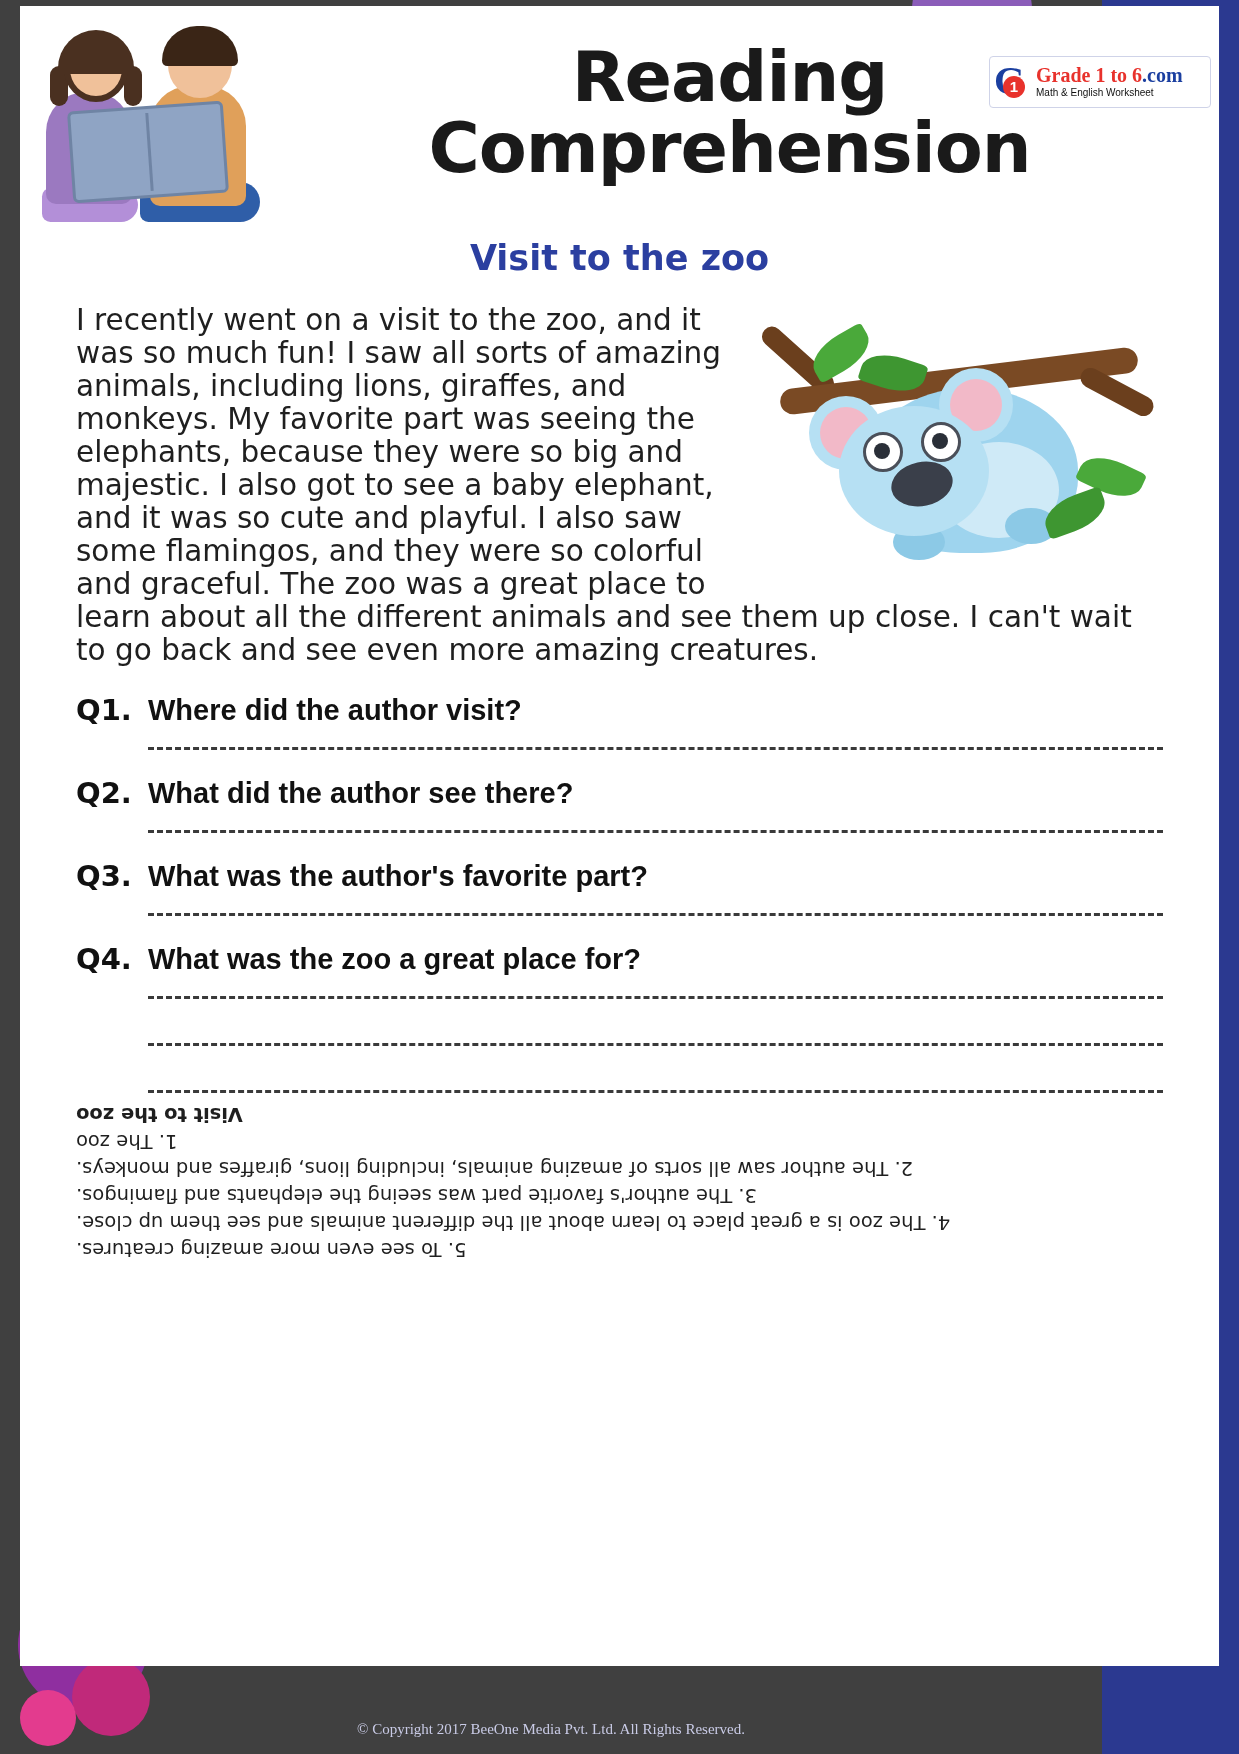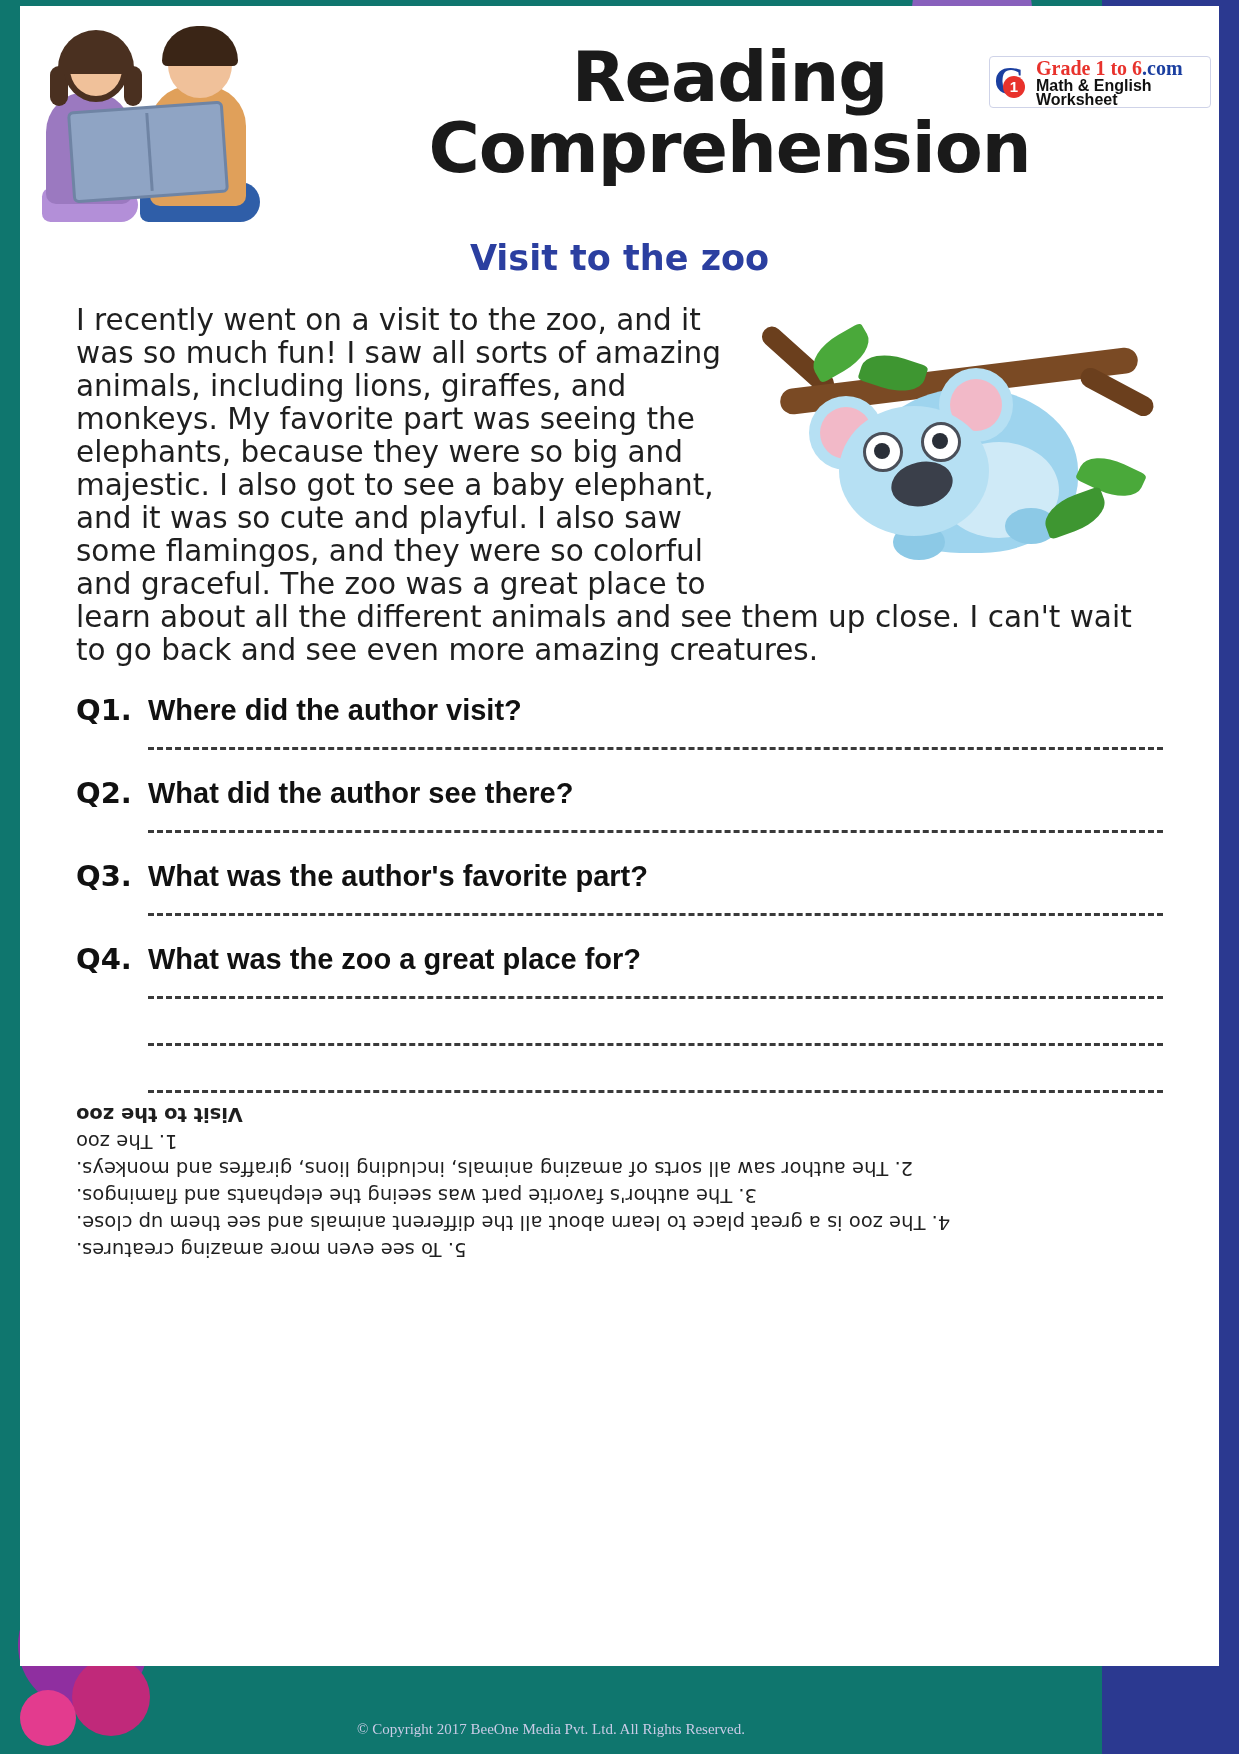--- a/index.html
+++ b/index.html
@@ -12,21 +12,21 @@
     background: #2b3990;
     font-family: "Liberation Sans", sans-serif;
     position: relative;
     overflow: hidden;
   }
   .page {
     position: absolute;
     left: 0; top: 0;
     width: 1102px;
     height: 1754px;
-    background: #0f766e;
+    background: #404040;
   }
   
   .circle {
     position: absolute;
     border-radius: 50%;
   }
   .c-tr-1 { width: 120px; height: 120px; background: #8f5fc0; right: 70px; top: -50px; opacity: .95; }
   .c-tr-2 { width: 70px; height: 70px; background: #b9a7de; right: 40px; top: 10px; opacity: .95; }
   .c-bl-1 { width: 130px; height: 130px; background: #8f2fa0; left: 18px; bottom: 44px; }
   .c-bl-2 { width: 78px; height: 78px; background: #c0297a; left: 72px; bottom: 18px; }
@@ -113,22 +113,22 @@
   .logo-text { margin-left: 2px; }
   .logo-text .l1 {
     font-size: 20px;
     font-weight: bold;
     color: #1b3fa0;
     font-family: "Liberation Serif", serif;
     line-height: 22px;
   }
   .logo-text .l1 .red { color: #e8322c; }
   .logo-text .l2 {
-    font-size: 16px;
-    font-weight: bold;
+    font-size: 10px;
+    font-weight: normal;
     color: #111;
     line-height: 14px;
   }
 
   .subtitle {
     text-align: center;
     font-size: 35px;
     font-weight: bold;
     color: #2b3fa0;
     margin-top: 6px;

